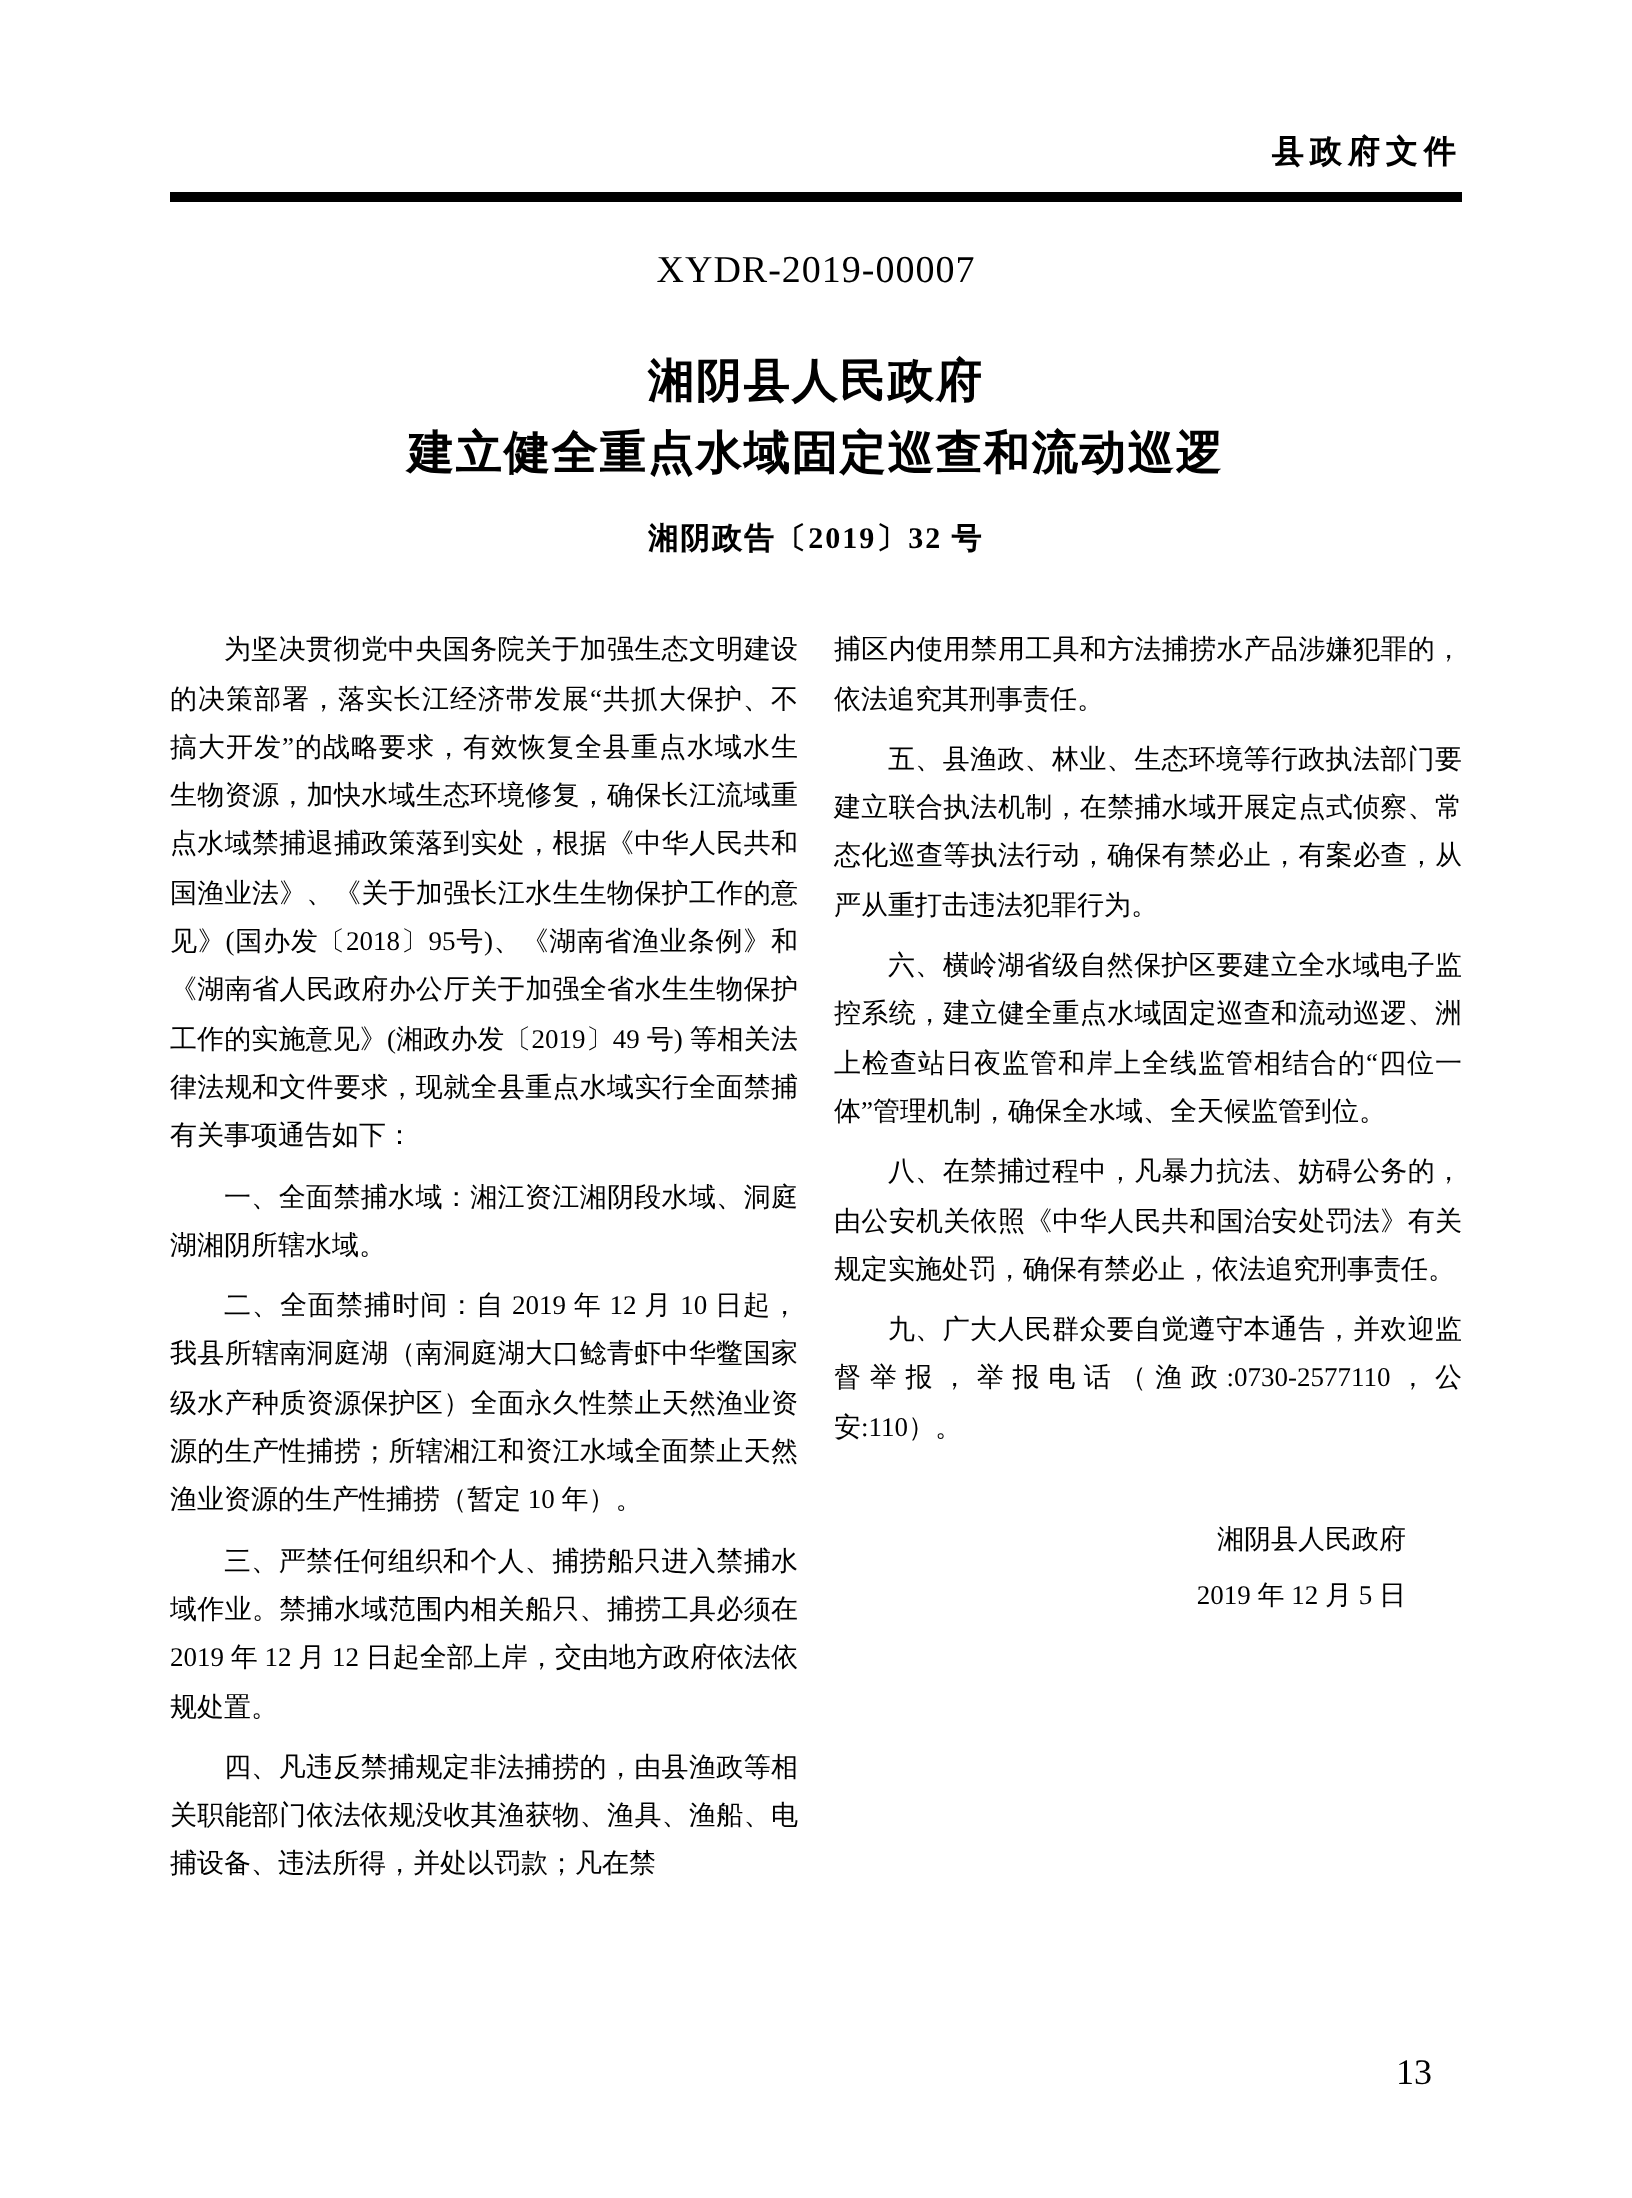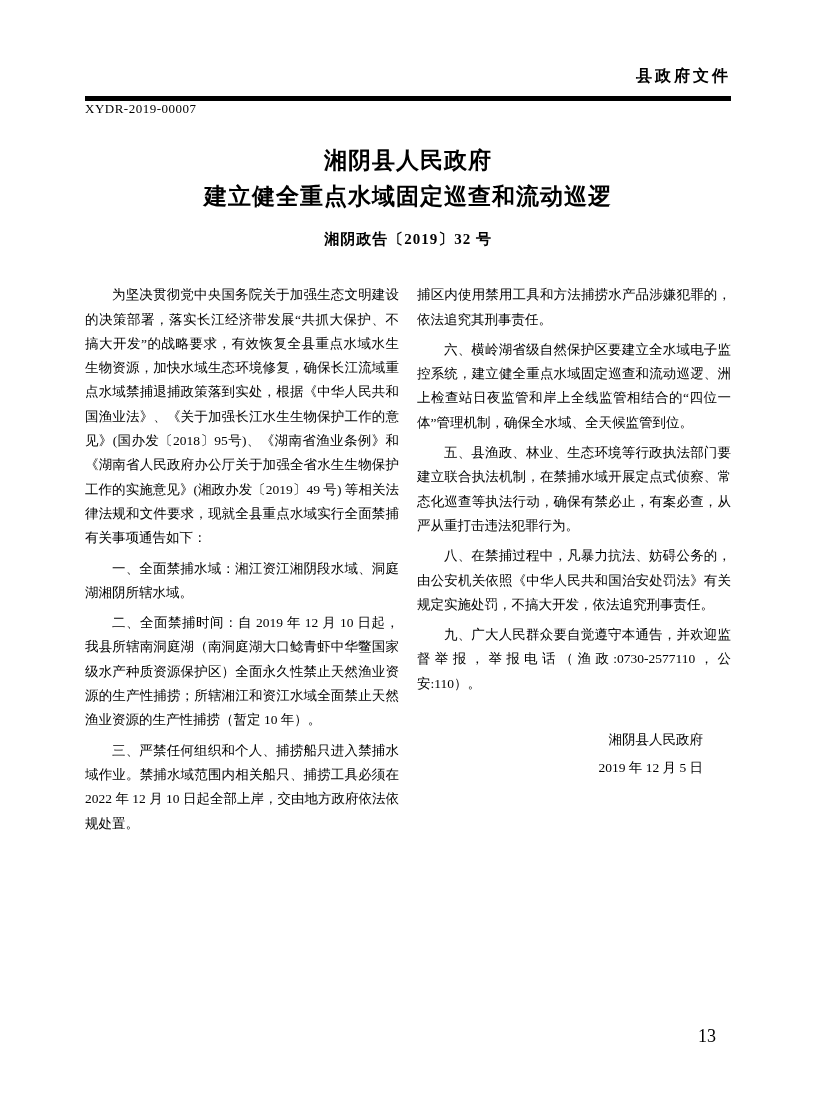--- a/index.html
+++ b/index.html
@@ -29,23 +29,24 @@
     font-size: 16px;
     letter-spacing: 3px;
   }
   .masthead-rule {
     margin-top: 9px;
     height: 5px;
     background: #000000;
     border: none;
   }
   .doc-number {
-    font-size: 13px;
+    margin-top: 24px;
+    font-size: 19px;
     letter-spacing: 0.5px;
-    text-align: left;
+    text-align: center;
   }
   .title-block {
     margin-top: 26px;
     text-align: center;
     font-weight: bold;
     font-size: 23px;
     line-height: 1.55;
     letter-spacing: 1px;
   }
   .subtitle {
@@ -108,28 +109,29 @@
   </div>
 
   <div class="subtitle">湘阴政告〔2019〕32 号</div>
 
   <div class="body-columns">
 
     <div class="column">
       <p class="para">为坚决贯彻党中央国务院关于加强生态文明建设的决策部署，落实长江经济带发展“共抓大保护、不搞大开发”的战略要求，有效恢复全县重点水域水生生物资源，加快水域生态环境修复，确保长江流域重点水域禁捕退捕政策落到实处，根据《中华人民共和国渔业法》、《关于加强长江水生生物保护工作的意见》(国办发〔2018〕95号)、《湖南省渔业条例》和《湖南省人民政府办公厅关于加强全省水生生物保护工作的实施意见》(湘政办发〔2019〕49 号) 等相关法律法规和文件要求，现就全县重点水域实行全面禁捕有关事项通告如下：</p>
       <p class="para">一、全面禁捕水域：湘江资江湘阴段水域、洞庭湖湘阴所辖水域。</p>
       <p class="para">二、全面禁捕时间：自 2019 年 12 月 10 日起，我县所辖南洞庭湖（南洞庭湖大口鲶青虾中华鳖国家级水产种质资源保护区）全面永久性禁止天然渔业资源的生产性捕捞；所辖湘江和资江水域全面禁止天然渔业资源的生产性捕捞（暂定 10 年）。</p>
-      <p class="para">三、严禁任何组织和个人、捕捞船只进入禁捕水域作业。禁捕水域范围内相关船只、捕捞工具必须在 2022 年 12 月 10 日起全部上岸，交由地方政府依法依规处置。</p>
+      <p class="para">三、严禁任何组织和个人、捕捞船只进入禁捕水域作业。禁捕水域范围内相关船只、捕捞工具必须在 2019 年 12 月 12 日起全部上岸，交由地方政府依法依规处置。</p>
+      <p class="para">四、凡违反禁捕规定非法捕捞的，由县渔政等相关职能部门依法依规没收其渔获物、渔具、渔船、电捕设备、违法所得，并处以罚款；凡在禁</p>
     </div>
 
     <div class="column">
       <p class="para no-indent">捕区内使用禁用工具和方法捕捞水产品涉嫌犯罪的，依法追究其刑事责任。</p>
+      <p class="para">五、县渔政、林业、生态环境等行政执法部门要建立联合执法机制，在禁捕水域开展定点式侦察、常态化巡查等执法行动，确保有禁必止，有案必查，从严从重打击违法犯罪行为。</p>
       <p class="para">六、横岭湖省级自然保护区要建立全水域电子监控系统，建立健全重点水域固定巡查和流动巡逻、洲上检查站日夜监管和岸上全线监管相结合的“四位一体”管理机制，确保全水域、全天候监管到位。</p>
-      <p class="para">五、县渔政、林业、生态环境等行政执法部门要建立联合执法机制，在禁捕水域开展定点式侦察、常态化巡查等执法行动，确保有禁必止，有案必查，从严从重打击违法犯罪行为。</p>
-      <p class="para">八、在禁捕过程中，凡暴力抗法、妨碍公务的，由公安机关依照《中华人民共和国治安处罚法》有关规定实施处罚，不搞大开发，依法追究刑事责任。</p>
+      <p class="para">八、在禁捕过程中，凡暴力抗法、妨碍公务的，由公安机关依照《中华人民共和国治安处罚法》有关规定实施处罚，确保有禁必止，依法追究刑事责任。</p>
       <p class="para">九、广大人民群众要自觉遵守本通告，并欢迎监督举报，举报电话（渔政:0730-2577110，公安:110）。</p>
 
       <div class="signature-block">
         <div>湘阴县人民政府</div>
         <div>2019 年 12 月 5 日</div>
       </div>
     </div>
 
   </div>
 

